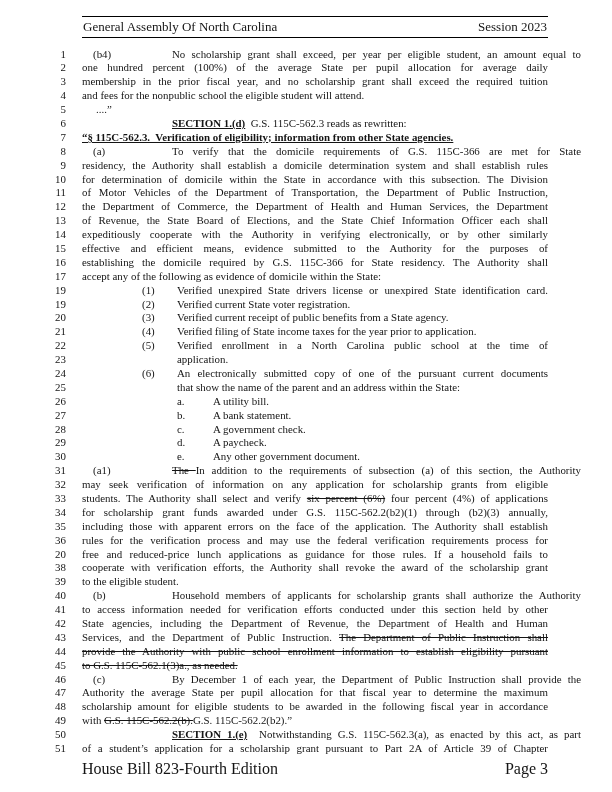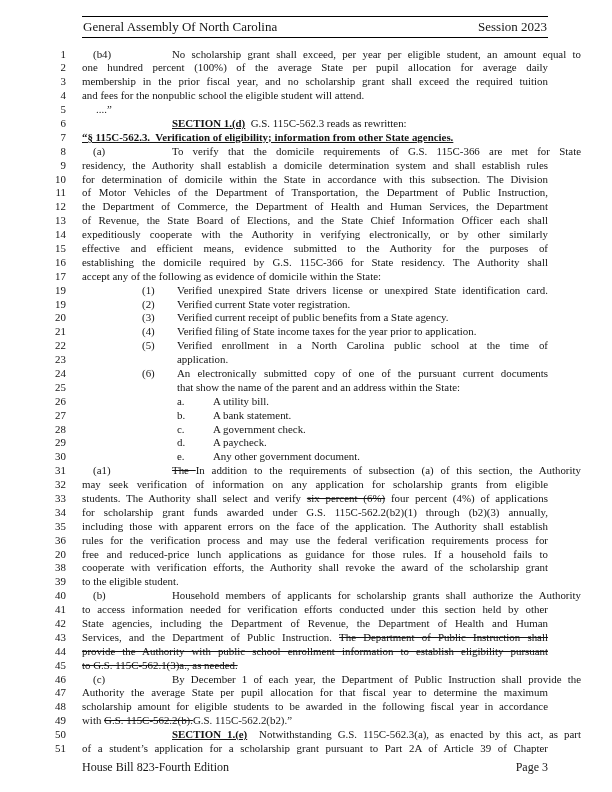--- a/index.html
+++ b/index.html
@@ -28,21 +28,21 @@
   .t-list1,.t-cont1{left:177px;width:371px;}
   .t-list2,.t-cont2{left:213px;width:335px;}
   .just{text-align:justify;text-align-last:justify;}
   .seg-n{}
   .seg-u{text-decoration-thickness:0.9px;text-underline-offset:1.8px;}
   .seg-s{text-decoration:line-through;text-decoration-thickness:0.9px;}
   .seg-b{font-weight:bold;text-decoration:underline;}
   .footer{
     position:absolute;top:760px;left:82px;width:466px;
     display:flex;justify-content:space-between;align-items:flex-end;
-    font-size:12px;
+    font-size:16px;
   }
 </style>
 </head>
 <body>
 
 <div class="page">
   <div class="header">
     <span>General Assembly Of North Carolina</span>
     <span>Session 2023</span>
   </div>

